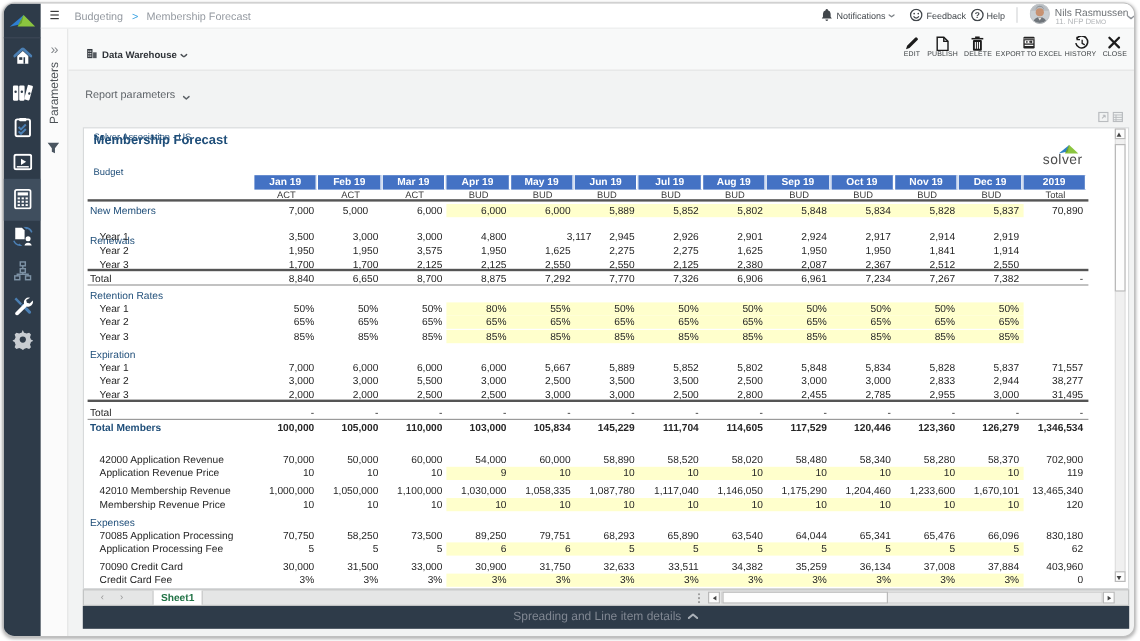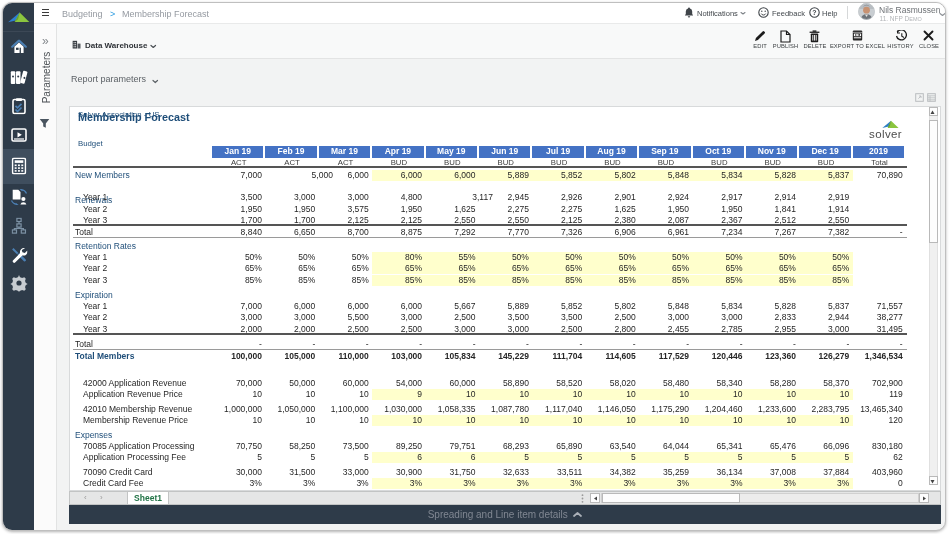--- a/index.html
+++ b/index.html
@@ -330,21 +330,21 @@
           <div class="sc" style="left:566.2px;width:53.4px">BUD</div>
           <div class="sc" style="left:619.6px;width:53.4px">BUD</div>
           <div class="sc" style="left:673.0px;width:53.4px">BUD</div>
           <div class="sc" style="left:726.4px;width:53.4px">BUD</div>
           <div class="sc" style="left:779.8px;width:53.4px">Total</div>
         </div>
         <div class="trow" style="top:23.6px;height:11.3px;">
           <span class="ln" style="left:2px">New Members</span>
           <div class="yb" style="left:299.2px;width:480.6px"></div>
           <span class="v" style="left:139.0px">7,000</span>
-          <span class="v" style="left:210px">5,000</span>
+          <span class="v" style="left:184px">5,000</span>
           <span class="v" style="left:245.8px">6,000</span>
           <span class="v" style="left:299.2px">6,000</span>
           <span class="v" style="left:352.6px">6,000</span>
           <span class="v" style="left:406.0px">5,889</span>
           <span class="v" style="left:459.4px">5,852</span>
           <span class="v" style="left:512.8px">5,802</span>
           <span class="v" style="left:566.2px">5,848</span>
           <span class="v" style="left:619.6px">5,834</span>
           <span class="v" style="left:673.0px">5,828</span>
           <span class="v" style="left:726.4px">5,837</span>
@@ -587,21 +587,21 @@
           <span class="v" style="left:192.4px">1,050,000</span>
           <span class="v" style="left:245.8px">1,100,000</span>
           <span class="v" style="left:299.2px">1,030,000</span>
           <span class="v" style="left:352.6px">1,058,335</span>
           <span class="v" style="left:406.0px">1,087,780</span>
           <span class="v" style="left:459.4px">1,117,040</span>
           <span class="v" style="left:512.8px">1,146,050</span>
           <span class="v" style="left:566.2px">1,175,290</span>
           <span class="v" style="left:619.6px">1,204,460</span>
           <span class="v" style="left:673.0px">1,233,600</span>
-          <span class="v" style="left:726.4px">2,283,795</span>
+          <span class="v" style="left:726.4px">1,670,101</span>
           <span class="v" style="left:779.8px">13,465,340</span>
         </div>
         <div class="trow" style="top:268.9px;height:11.3px;">
           <span class="lk" style="left:10px">Membership Revenue Price</span>
           <div class="yb" style="left:299.2px;width:480.6px"></div>
           <span class="v" style="left:139.0px">10</span>
           <span class="v" style="left:192.4px">10</span>
           <span class="v" style="left:245.8px">10</span>
           <span class="v" style="left:299.2px">10</span>
           <span class="v" style="left:352.6px">10</span>

